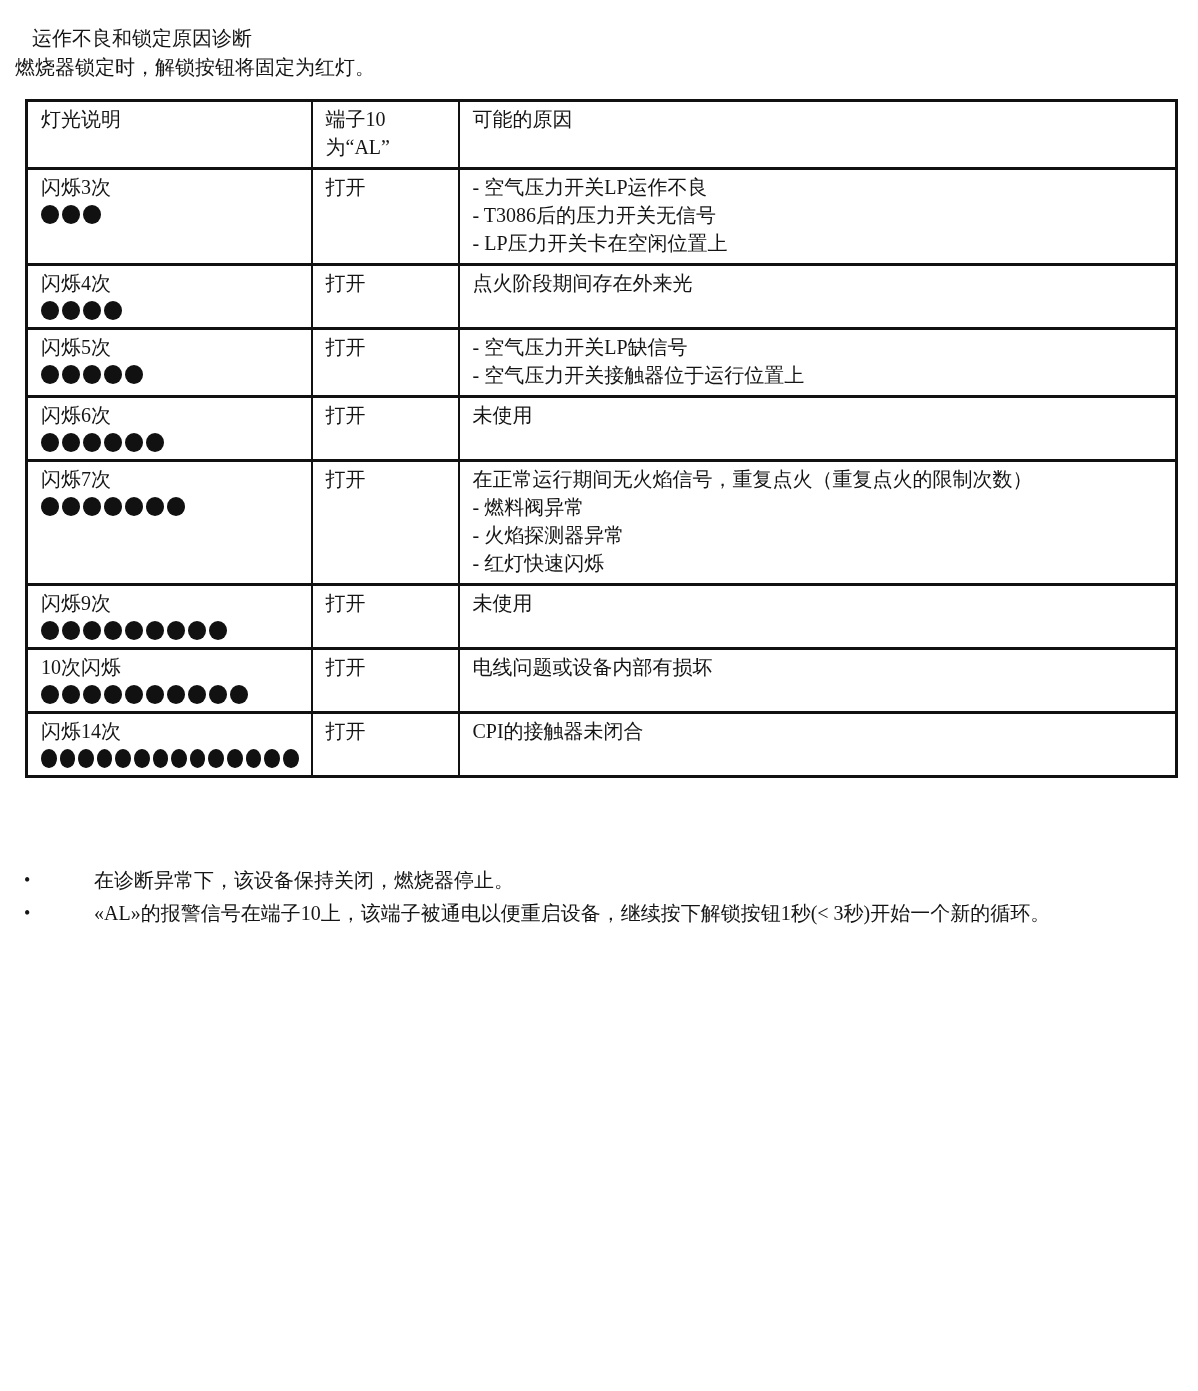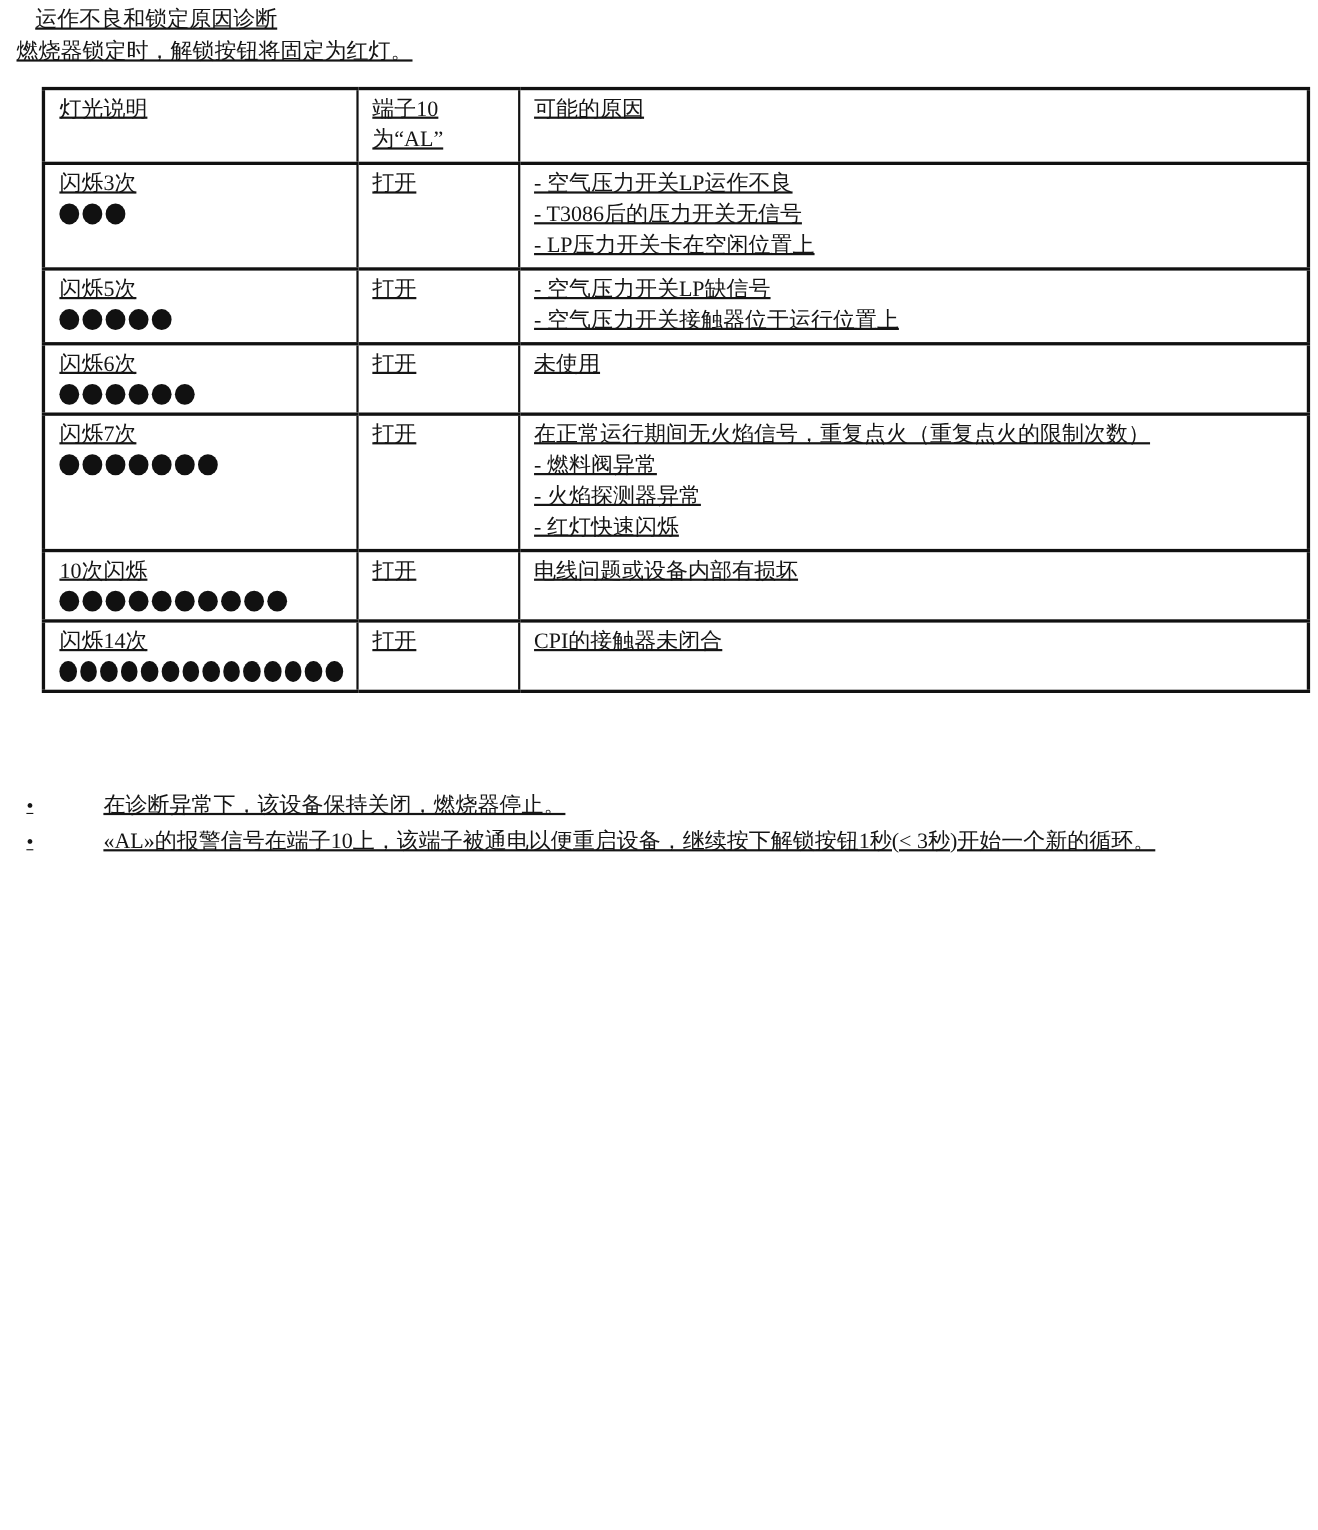--- a/index.html
+++ b/index.html
@@ -9,36 +9,35 @@
   }
   body {
     width: 1198px;
     height: 1391px;
     overflow: hidden;
     font-family: "Liberation Serif", "DejaVu Serif", serif;
     color: #151515;
     position: relative;
   }
   .page {
-    padding-top: 4px;
-    text-decoration: underline;
+    padding-top: 24px;
   }
   
   .intro {
     margin: 0 18px 0 15px;
     font-size: 20px;
     line-height: 29px;
   }
   .intro .line { margin: 0; }
   .intro .title-line { padding-left: 17px; }
   
   table.diag {
     border-collapse: collapse;
     table-layout: fixed;
-    margin: 17px 0 0 38px;
+    margin: 17px 0 0 25px;
     width: 1150px;
     font-size: 20px;
     line-height: 28px;
   }
   table.diag col.c1 { width: 285px; }
   table.diag col.c2 { width: 147px; }
   table.diag col.c3 { width: 718px; }
   table.diag th, table.diag td {
     border: 2px solid #111111;
     border-top-width: 3px;
@@ -122,20 +121,35 @@
             </div>
       </td>
       <td>打开</td>
       <td>
         <p class="cause-line">- 空气压力开关LP运作不良</p>
         <p class="cause-line">- T3086后的压力开关无信号</p>
         <p class="cause-line">- LP压力开关卡在空闲位置上</p>
       </td>
     </tr>
 
+    <tr>
+      <td>
+        <div>闪烁4次</div>
+        <div class="dots">
+              <span class="dot"></span>
+              <span class="dot"></span>
+              <span class="dot"></span>
+              <span class="dot"></span>
+            </div>
+      </td>
+      <td>打开</td>
+      <td>
+        <p class="cause-line">点火阶段期间存在外来光</p>
+      </td>
+    </tr>
 
     <tr>
       <td>
         <div>闪烁5次</div>
         <div class="dots">
               <span class="dot"></span>
               <span class="dot"></span>
               <span class="dot"></span>
               <span class="dot"></span>
               <span class="dot"></span>
@@ -182,20 +196,40 @@
       <td>打开</td>
       <td>
         <p class="cause-line">在正常运行期间无火焰信号，重复点火（重复点火的限制次数）</p>
         <p class="cause-line">- 燃料阀异常</p>
         <p class="cause-line">- 火焰探测器异常</p>
         <p class="cause-line">- 红灯快速闪烁</p>
       </td>
     </tr>
 
 
+    <tr>
+      <td>
+        <div>闪烁9次</div>
+        <div class="dots">
+              <span class="dot"></span>
+              <span class="dot"></span>
+              <span class="dot"></span>
+              <span class="dot"></span>
+              <span class="dot"></span>
+              <span class="dot"></span>
+              <span class="dot"></span>
+              <span class="dot"></span>
+              <span class="dot"></span>
+            </div>
+      </td>
+      <td>打开</td>
+      <td>
+        <p class="cause-line">未使用</p>
+      </td>
+    </tr>
 
     <tr>
       <td>
         <div>10次闪烁</div>
         <div class="dots">
               <span class="dot"></span>
               <span class="dot"></span>
               <span class="dot"></span>
               <span class="dot"></span>
               <span class="dot"></span>

